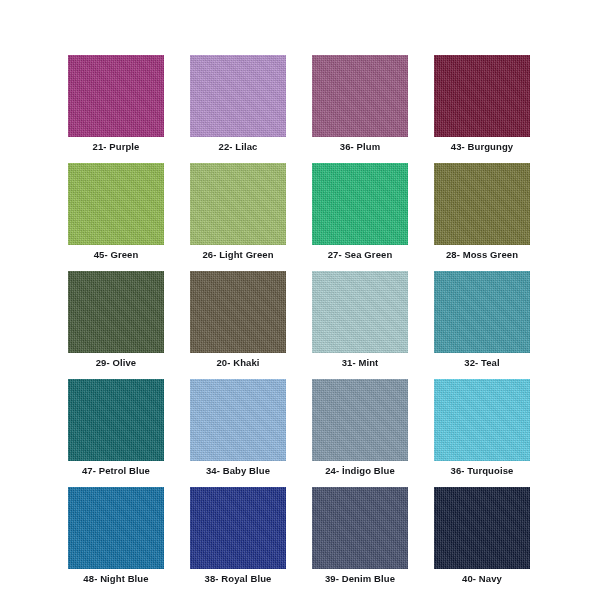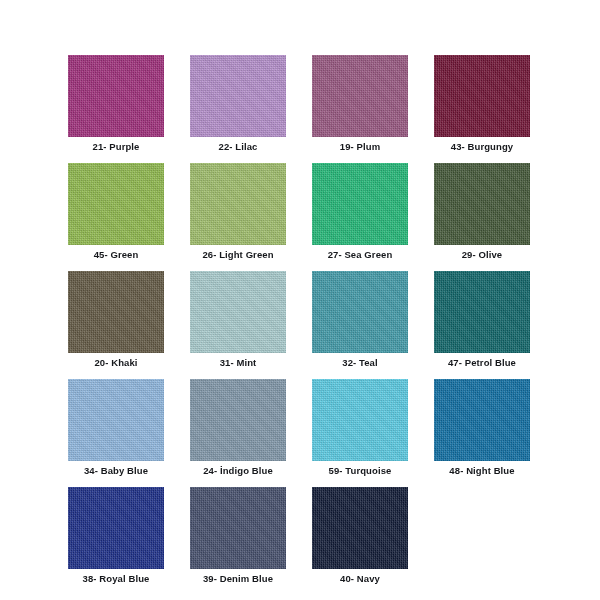--- a/index.html
+++ b/index.html
@@ -98,37 +98,41 @@
       <div class="swatch-cell">
         <div class="swatch-chip" style="background-color: rgb(156, 42, 119);"></div>
         <div class="swatch-label">21- Purple</div>
       </div>
       <div class="swatch-cell">
         <div class="swatch-chip" style="background-color: rgb(177, 139, 200);"></div>
         <div class="swatch-label">22- Lilac</div>
       </div>
       <div class="swatch-cell">
         <div class="swatch-chip" style="background-color: rgb(149, 83, 125);"></div>
-        <div class="swatch-label">19- Plum</div>
+        <div class="swatch-label">36- Plum</div>
       </div>
       <div class="swatch-cell">
         <div class="swatch-chip" style="background-color: rgb(109, 15, 49);"></div>
         <div class="swatch-label">43- Burgungy</div>
       </div>
       <div class="swatch-cell">
         <div class="swatch-chip" style="background-color: rgb(140, 182, 74);"></div>
         <div class="swatch-label">45- Green</div>
       </div>
       <div class="swatch-cell">
         <div class="swatch-chip" style="background-color: rgb(156, 187, 103);"></div>
         <div class="swatch-label">26- Light Green</div>
       </div>
       <div class="swatch-cell">
         <div class="swatch-chip" style="background-color: rgb(31, 181, 116);"></div>
         <div class="swatch-label">27- Sea Green</div>
+      </div>
+      <div class="swatch-cell">
+        <div class="swatch-chip" style="background-color: rgb(111, 111, 50);"></div>
+        <div class="swatch-label">28- Moss Green</div>
       </div>
       <div class="swatch-cell">
         <div class="swatch-chip" style="background-color: rgb(63, 84, 52);"></div>
         <div class="swatch-label">29- Olive</div>
       </div>
       <div class="swatch-cell">
         <div class="swatch-chip" style="background-color: rgb(95, 85, 64);"></div>
         <div class="swatch-label">20- Khaki</div>
       </div>
       <div class="swatch-cell">
@@ -146,21 +150,21 @@
       <div class="swatch-cell">
         <div class="swatch-chip" style="background-color: rgb(140, 180, 220);"></div>
         <div class="swatch-label">34- Baby Blue</div>
       </div>
       <div class="swatch-cell">
         <div class="swatch-chip" style="background-color: rgb(125, 148, 166);"></div>
         <div class="swatch-label">24- İndigo Blue</div>
       </div>
       <div class="swatch-cell">
         <div class="swatch-chip" style="background-color: rgb(86, 200, 224);"></div>
-        <div class="swatch-label">59- Turquoise</div>
+        <div class="swatch-label">36- Turquoise</div>
       </div>
       <div class="swatch-cell">
         <div class="swatch-chip" style="background-color: rgb(11, 107, 160);"></div>
         <div class="swatch-label">48- Night Blue</div>
       </div>
       <div class="swatch-cell">
         <div class="swatch-chip" style="background-color: rgb(24, 42, 133);"></div>
         <div class="swatch-label">38- Royal Blue</div>
       </div>
       <div class="swatch-cell">

